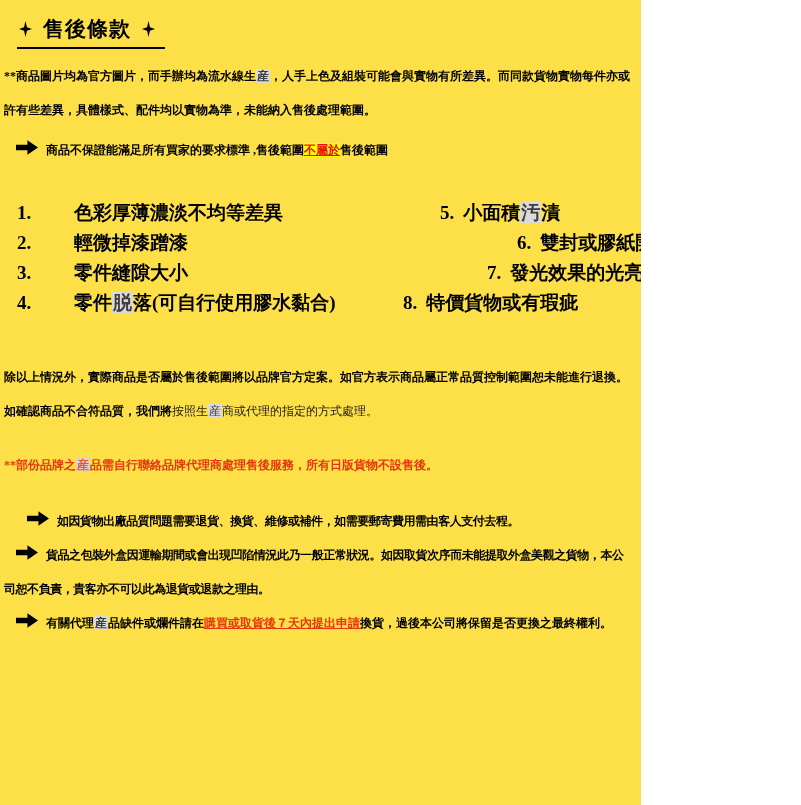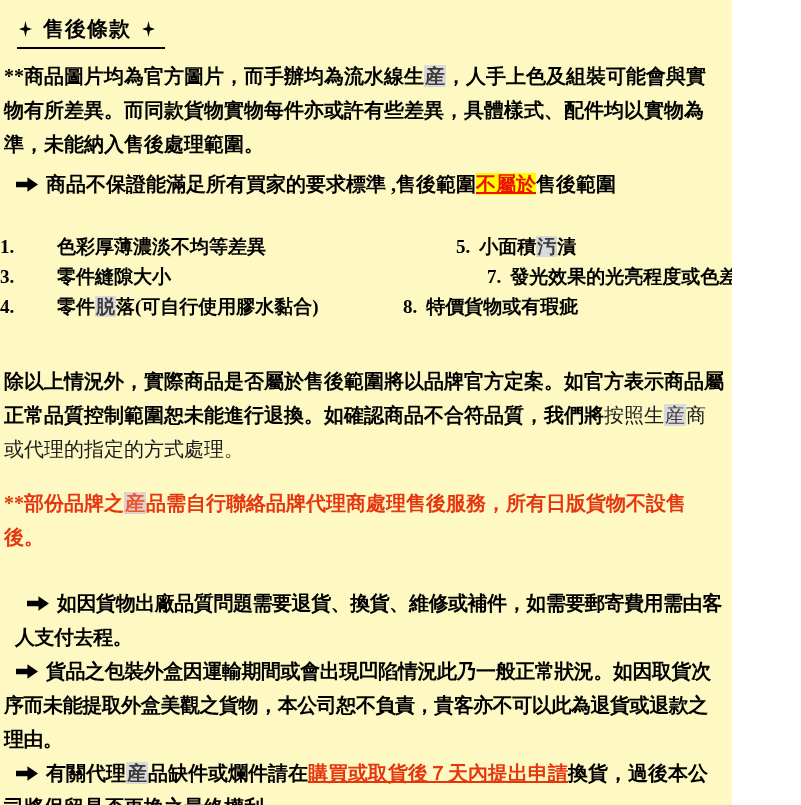--- a/index.html
+++ b/index.html
@@ -1,34 +1,34 @@
 <!DOCTYPE html>
 <html><head>
 <meta charset="utf-8">
 <style>
   html,body{margin:0;padding:0;background:#ffffff;}
   .page{
-    position:relative;width:732px;height:805px;background:#fef9c3;
+    position:relative;width:641px;height:805px;background:#fde047;
     overflow:hidden;box-sizing:border-box;
     font-family:"Liberation Serif", serif;color:#000;
   }
   
   .title-row{margin:14px 0 0 17px;}
   .title-inner{
     display:inline-flex;align-items:center;gap:11px;
     border-bottom:2px solid #000;padding:1px 10px 4px 2px;
   }
   .title-text{font-size:21px;font-weight:bold;letter-spacing:1px;}
   .star{
     display:inline-block;width:13px;height:16px;background:#000;
     clip-path:polygon(50% 0,61% 39%,100% 50%,61% 61%,50% 100%,39% 61%,0 50%,39% 39%);
   }
   
   .para{
-    font-size:20px;font-weight:bold;line-height:34px;
+    font-size:12px;font-weight:bold;line-height:34px;
     margin:0;padding:0 8px 0 4px;color:#000;
   }
   .tight{letter-spacing:-0.45px;}
   .arrow{
     display:inline-block;width:22px;height:15px;background:#000;
     clip-path:polygon(0 32%,52% 32%,52% 2%,100% 50%,52% 98%,52% 68%,0 68%);
     margin:0 8px 0 12px;vertical-align:-1px;
   }
   
   .variant{background:#dadada;color:#3c3c3c;padding:0 1px;}
@@ -36,29 +36,29 @@
   .hl{color:#ee1000;background:#ffff00;text-decoration:underline;}
   .deadline{color:#e63610;text-decoration:underline;}
   
   .intro{margin-top:10px;}
   .scope{margin-top:6px;}
   .exclusions{margin-top:31px;}
   .policy{margin-top:42px;font-family:Liberation Serif, serif;}
   .red-note{margin-top:20px;color:#e63610;}
   .red-note .variant{color:#ef5530;background:#dcd2ce;}
   .policy .tail{font-weight:normal;color:#1b1b1b;}
-  .returns{margin-top:32px;padding-left:15px;}
+  .returns{margin-top:22px;padding-left:15px;}
   .packaging{margin-top:0;}
   .missing{}
   
-  .ex-row{position:relative;height:30px;line-height:30px;font-size:19px;font-weight:bold;}
+  .ex-row{position:relative;height:30px;line-height:30px;font-size:19px;font-weight:bold;padding-left:17px;}
   .ex-num{display:inline-block;width:57px;}
   .ex-right{position:absolute;top:0;white-space:nowrap;}
   .rnum{margin-right:9px;}
-  .pos-r1{left:456px}.pos-r2{left:517px}.pos-r3{left:487px}.pos-r4{left:403px}
+  .pos-r1{left:440px}.pos-r2{left:517px}.pos-r3{left:487px}.pos-r4{left:403px}
 </style>
 </head>
 <body>
 
 <div class="page">
 
   <div class="title-row">
     <span class="title-inner">
       <span class="star"></span>
       <span class="title-text">售後條款</span>
@@ -69,20 +69,24 @@
   <p class="para intro"><span>**商品圖片均為官方圖片，而手辦均為流水線生</span><span class="variant">産</span><span>，人手上色及組裝可能會與實物有所差異。而同款貨物實物每件亦或許有些差異，具體樣式、配件均以實物為準，未能納入售後處理範圍。</span></p>
 
   <p class="para scope"><span class="arrow"></span><span>商品不保證能滿足所有買家的要求標準 ,售後範圍</span><span class="hl">不屬於</span><span>售後範圍</span></p>
 
   <div class="exclusions">
     <div class="ex-row">
       <span class="ex-num">1.</span><span>色彩厚薄濃淡不均等差異</span><span></span>
       <span class="ex-right pos-r1"><span class="rnum">5.</span><span>小面積</span><span class="variant">汚</span><span>漬</span></span>
     </div>
     <div class="ex-row">
+      <span class="ex-num">2.</span><span>輕微掉漆蹭漆</span><span></span>
+      <span class="ex-right pos-r2"><span class="rnum">6.</span><span>雙封或膠紙開封</span><span></span></span>
+    </div>
+    <div class="ex-row">
       <span class="ex-num">3.</span><span>零件縫隙大小</span><span></span>
       <span class="ex-right pos-r3"><span class="rnum">7.</span><span>發光效果的光亮程度或色差</span><span></span></span>
     </div>
     <div class="ex-row">
       <span class="ex-num">4.</span><span>零件</span><span class="variant">脱</span><span>落(可自行使用膠水黏合)</span>
       <span class="ex-right pos-r4"><span class="rnum">8.</span><span>特價貨物或有瑕疵</span><span></span></span>
     </div>
   </div>
 
   <p class="para policy"><span>除以上情況外，實際商品是否屬於售後範圍將以品牌官方定案。如官方表示商品屬正常品質控制範圍恕未能進行退換。如確認商品不合符品質，我們將</span><span class="tail"><span>按照生</span><span class="variant">産</span><span>商或代理的指定的方式處理。</span></span></p>

